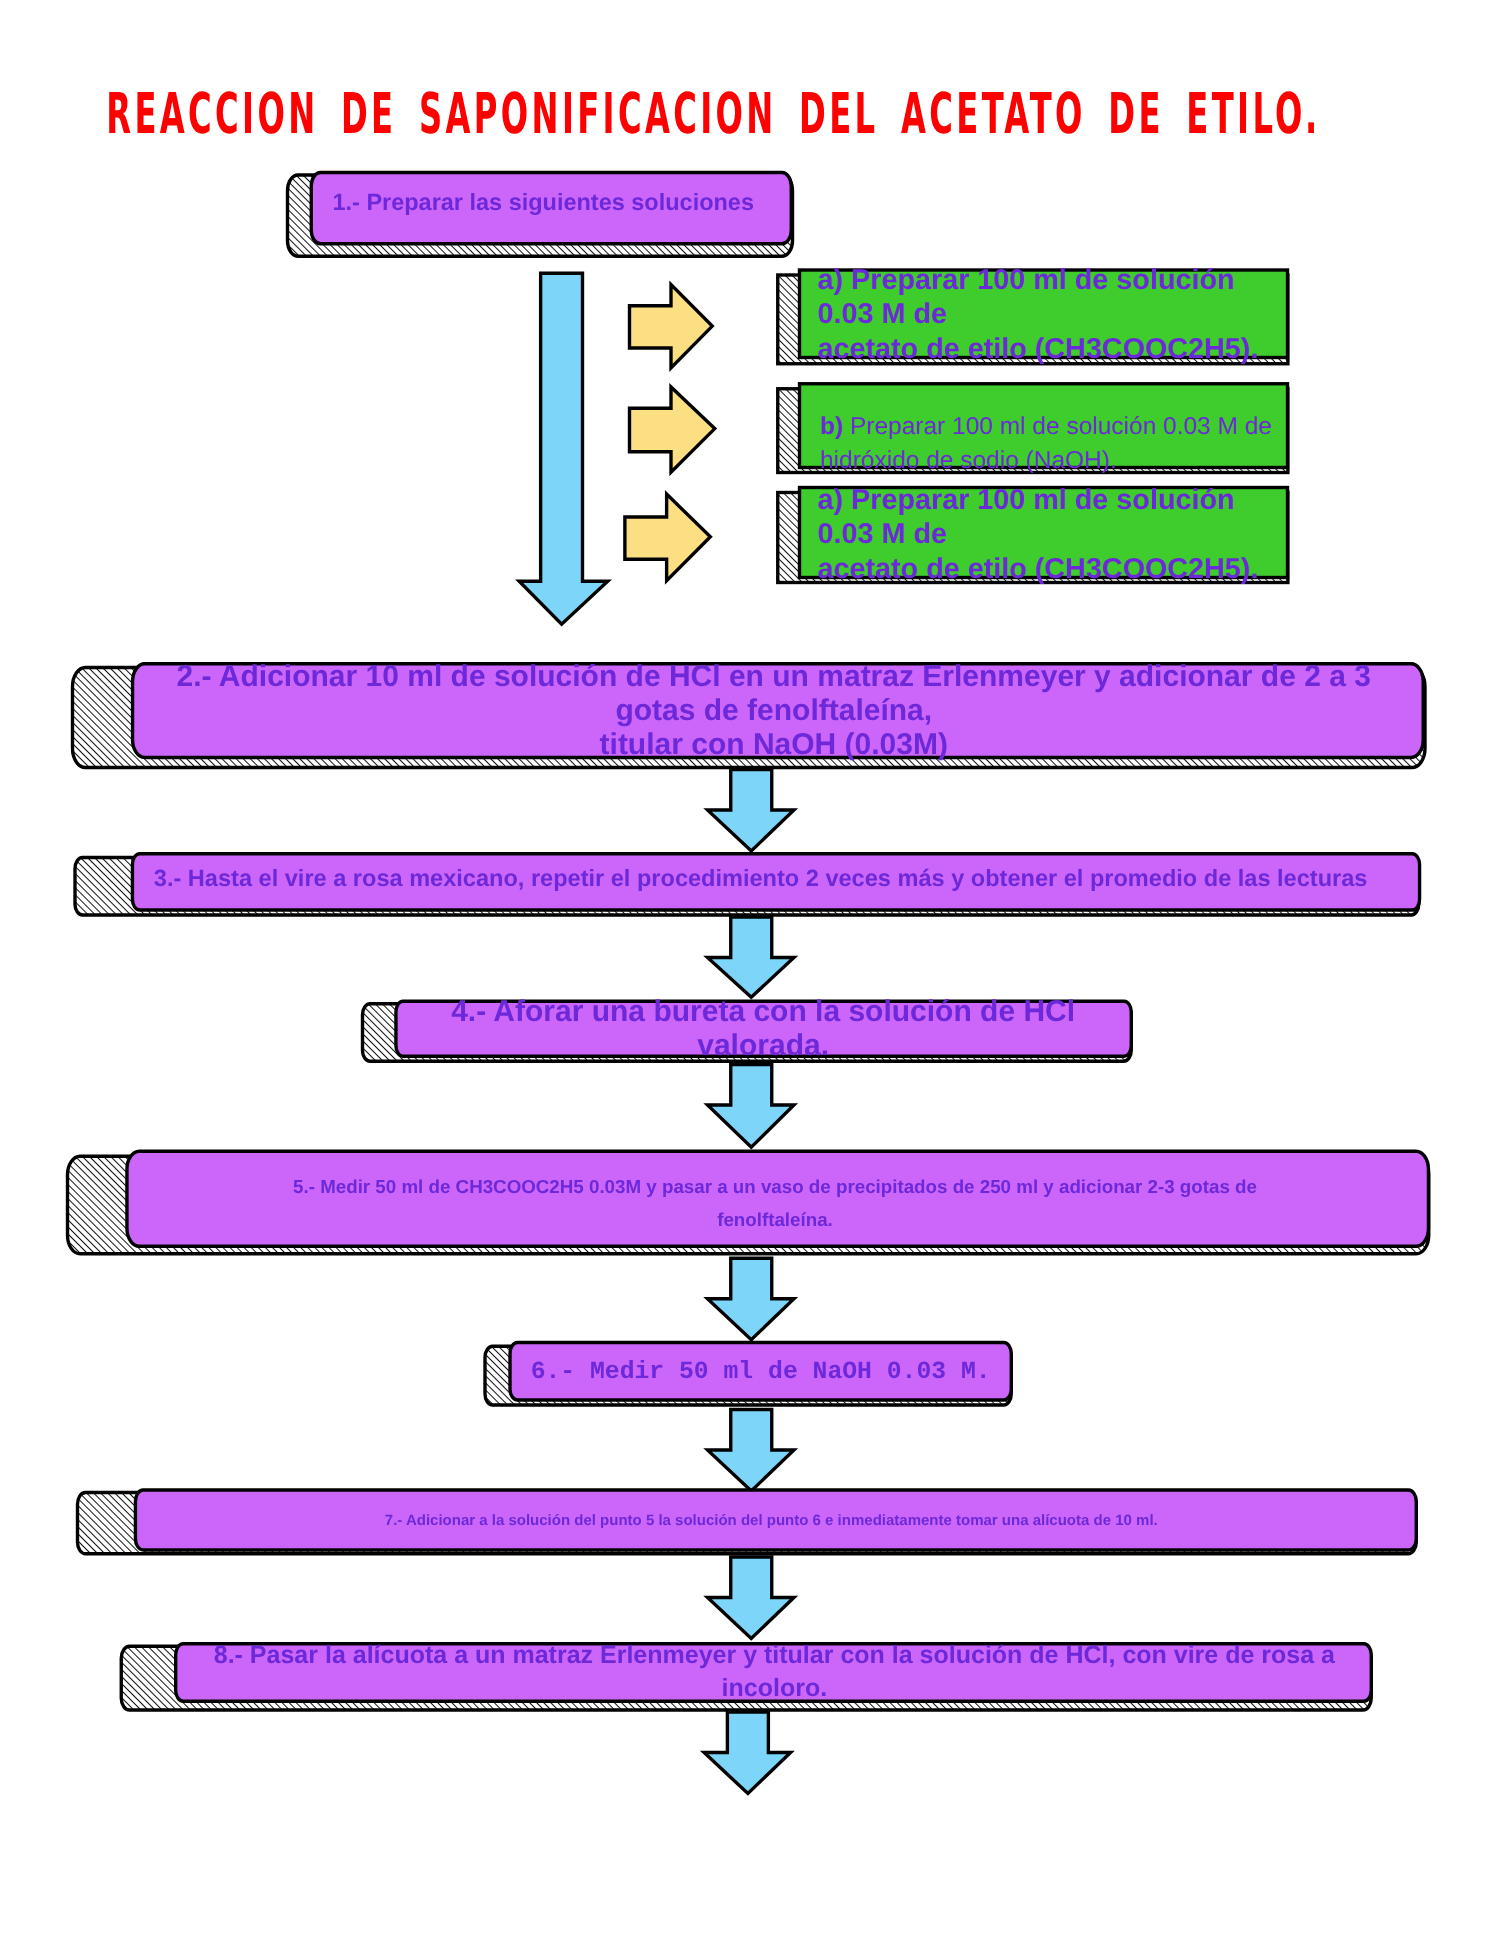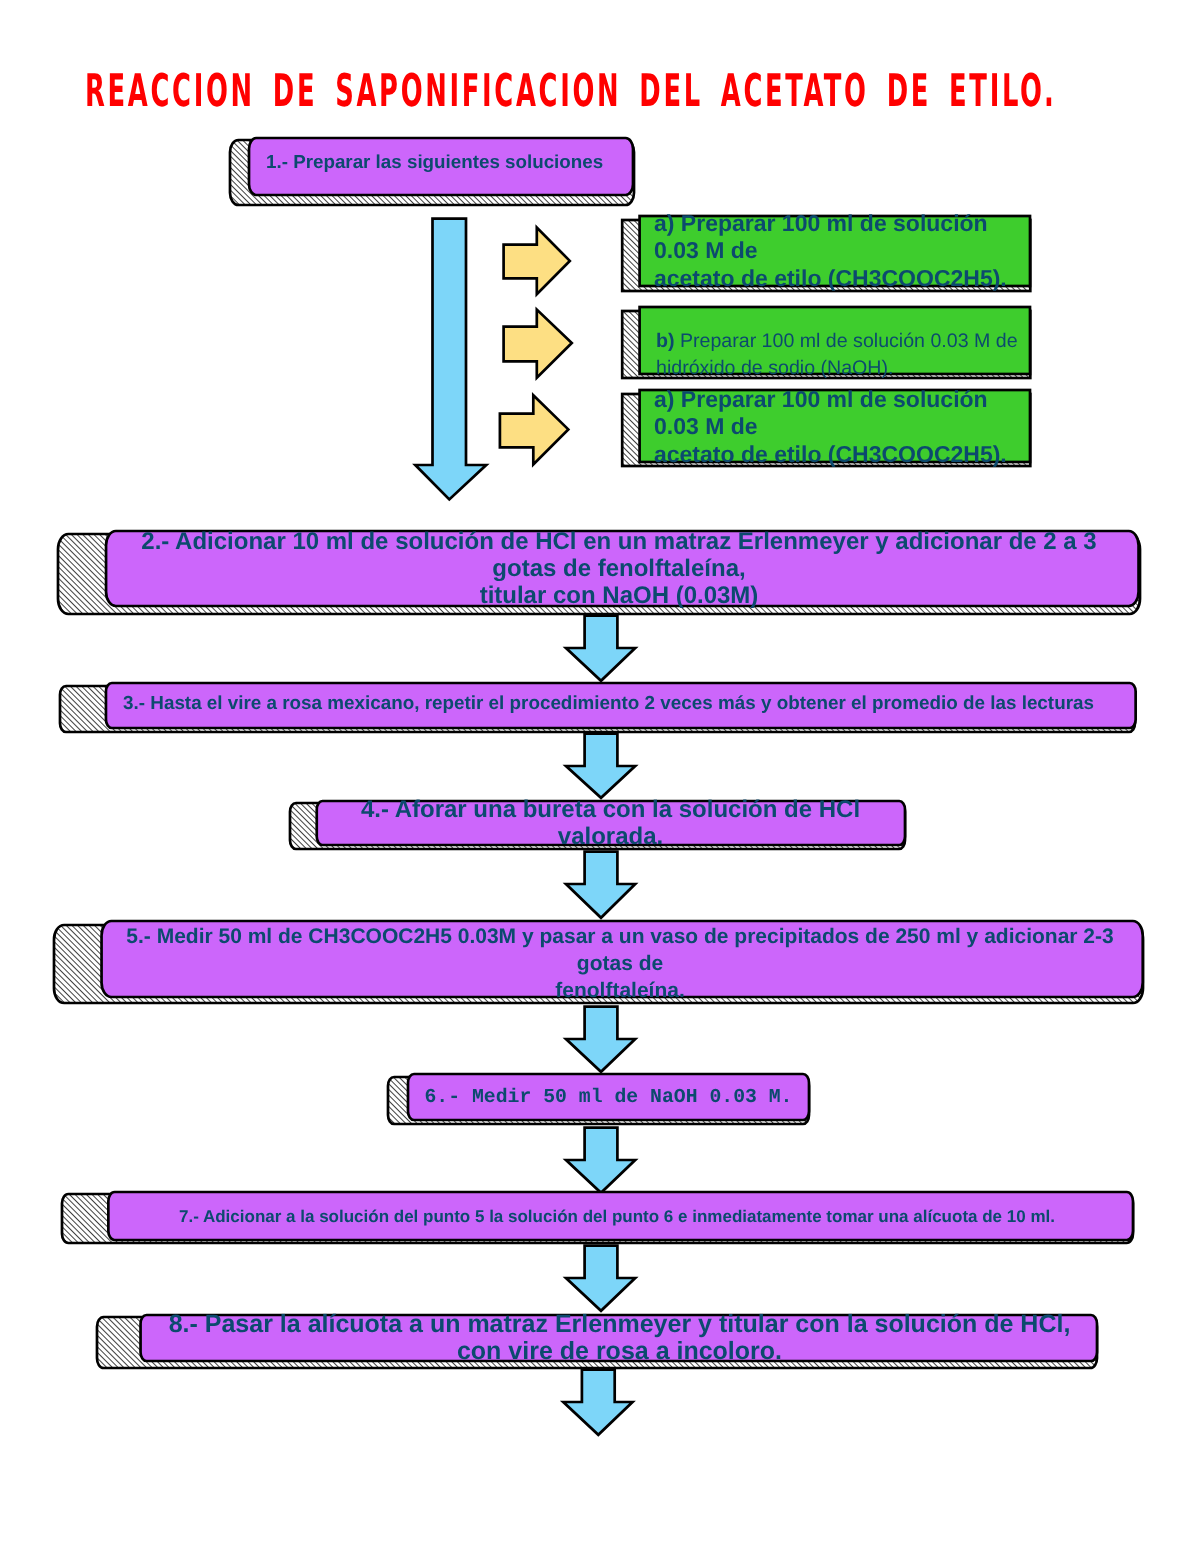--- a/index.html
+++ b/index.html
@@ -12,21 +12,21 @@
   #title{position:absolute;left:85px;top:66.5px;white-space:nowrap;color:#ff0000;
          font-family:"DejaVu Sans",sans-serif;font-stretch:condensed;font-weight:bold;
          font-size:45px;letter-spacing:4.2px;word-spacing:10px;line-height:48px;
          transform:scaleX(0.637);transform-origin:left top;}
 
   
   #shapes{position:absolute;left:0;top:0;width:1200px;height:1553px;}
 
   
   .tx{position:absolute;box-sizing:border-box;transform:translateZ(0);display:flex;align-items:center;
-      justify-content:center;text-align:center;color:#0c4a6e;font-weight:bold;
+      justify-content:center;text-align:center;color:#6d28d9;font-weight:bold;
       font-size:18.8px;line-height:27px;padding-bottom:0px;white-space:pre-line;}
   .tx.left{justify-content:flex-start;text-align:left;}
   .tx.green{font-size:23px;line-height:27.5px;padding-bottom:2px;}
   .tx.reg{font-weight:normal;}
   .tx b{font-weight:bold;}
 </style>
 </head>
 <body>
 
 <div class="stage">
@@ -126,22 +126,22 @@
   <div class="tx left green" style="left:654px;top:392px;width:382px;height:72px;">a) Preparar 100 ml de solución 0.03 M de
 acetato de etilo (CH3COOC2H5).</div>
 
   <div class="tx" style="left:114px;top:531px;width:1010px;height:75px;font-size:24px;">2.- Adicionar 10 ml de solución de HCl en un matraz Erlenmeyer y adicionar de 2 a 3 gotas de fenolftaleína,
 titular con NaOH (0.03M)</div>
 
   <div class="tx" style="left:105px;top:680px;width:1007px;height:45px;font-size:18.85px;">3.- Hasta el vire a rosa mexicano, repetir el procedimiento 2 veces más y obtener el promedio de las lecturas</div>
 
   <div class="tx" style="left:327px;top:801px;width:567px;height:44px;font-size:24px;">4.- Aforar una bureta con la solución de HCl valorada.</div>
 
-  <div class="tx" style="left:110px;top:921px;width:1020px;height:84px;font-size:21px;">5.- Medir 50 ml de CH3COOC2H5 0.03M y pasar a un vaso de precipitados de 250 ml y adicionar 2-3 gotas de
+  <div class="tx" style="left:110px;top:921px;width:1020px;height:84px;font-size:15px;">5.- Medir 50 ml de CH3COOC2H5 0.03M y pasar a un vaso de precipitados de 250 ml y adicionar 2-3 gotas de
 fenolftaleína.</div>
 
   <div class="tx" style="left:418px;top:1074px;width:381px;height:46px;font-size:19.8px;font-family:Liberation Mono, monospace;">6.- Medir 50 ml de NaOH 0.03 M.</div>
 
-  <div class="tx" style="left:115px;top:1192px;width:1004px;height:48px;font-size:17px;">7.- Adicionar a la solución del punto 5 la solución del punto 6 e inmediatamente tomar una alícuota de 10 ml.</div>
+  <div class="tx" style="left:115px;top:1192px;width:1004px;height:48px;font-size:12px;">7.- Adicionar a la solución del punto 5 la solución del punto 6 e inmediatamente tomar una alícuota de 10 ml.</div>
 
-  <div class="tx" style="left:152px;top:1315px;width:935px;height:46px;font-size:25px;">8.-  Pasar la alícuota a un matraz Erlenmeyer y titular con la solución de HCl, con vire de rosa a incoloro.</div>
+  <div class="tx" style="left:152px;top:1315px;width:935px;height:46px;font-size:20px;">8.-  Pasar la alícuota a un matraz Erlenmeyer y titular con la solución de HCl, con vire de rosa a incoloro.</div>
 
 </div>
 
 </body></html>

